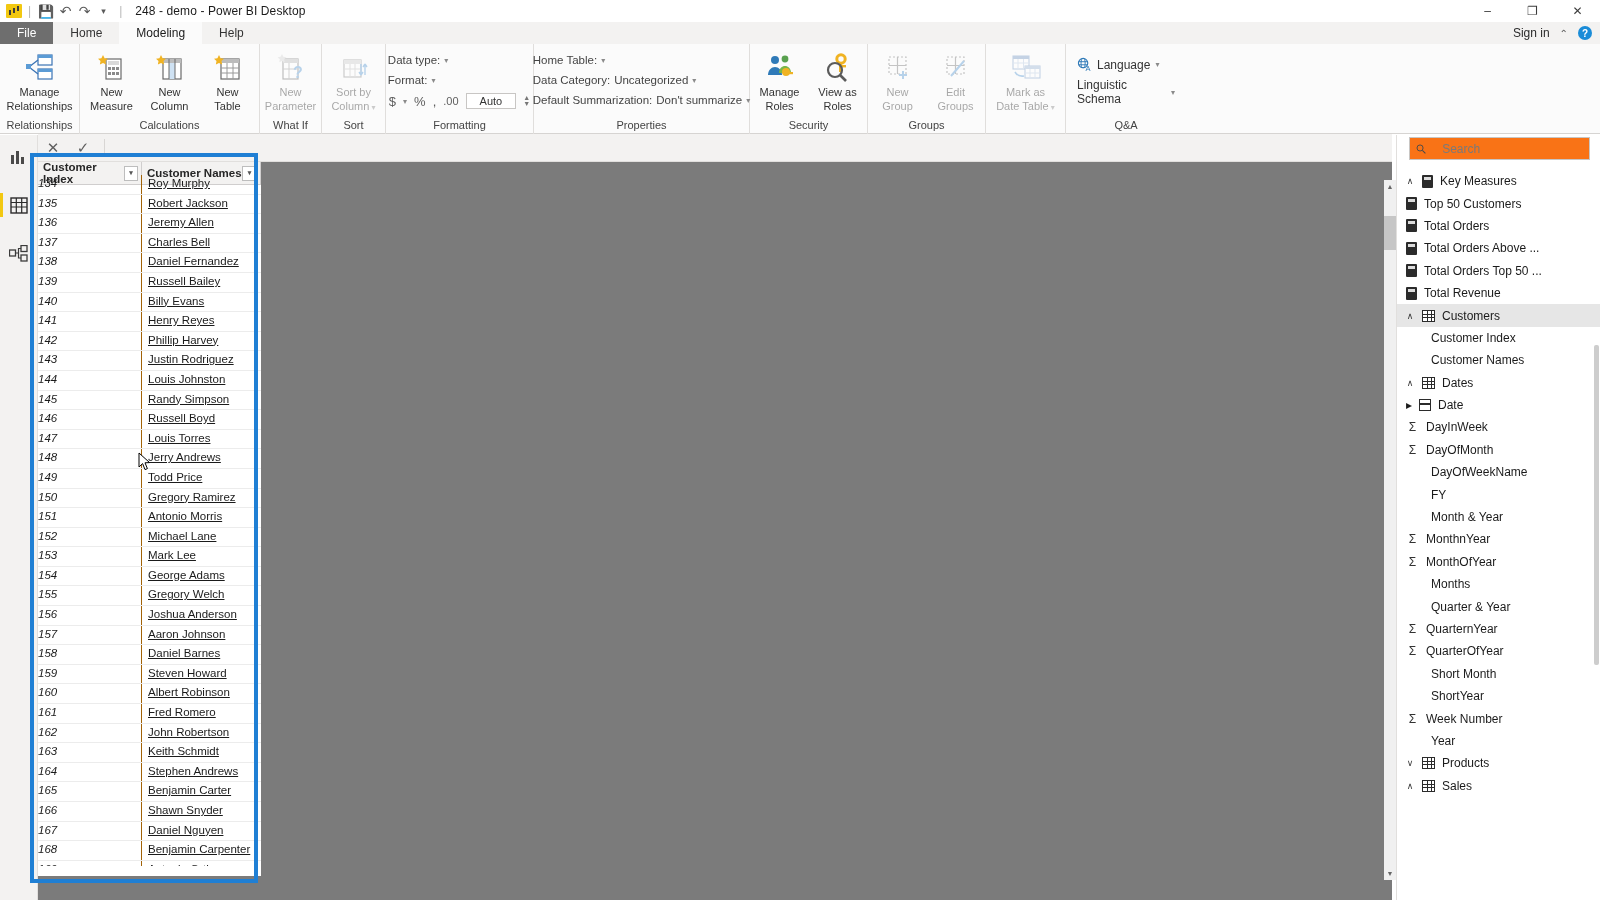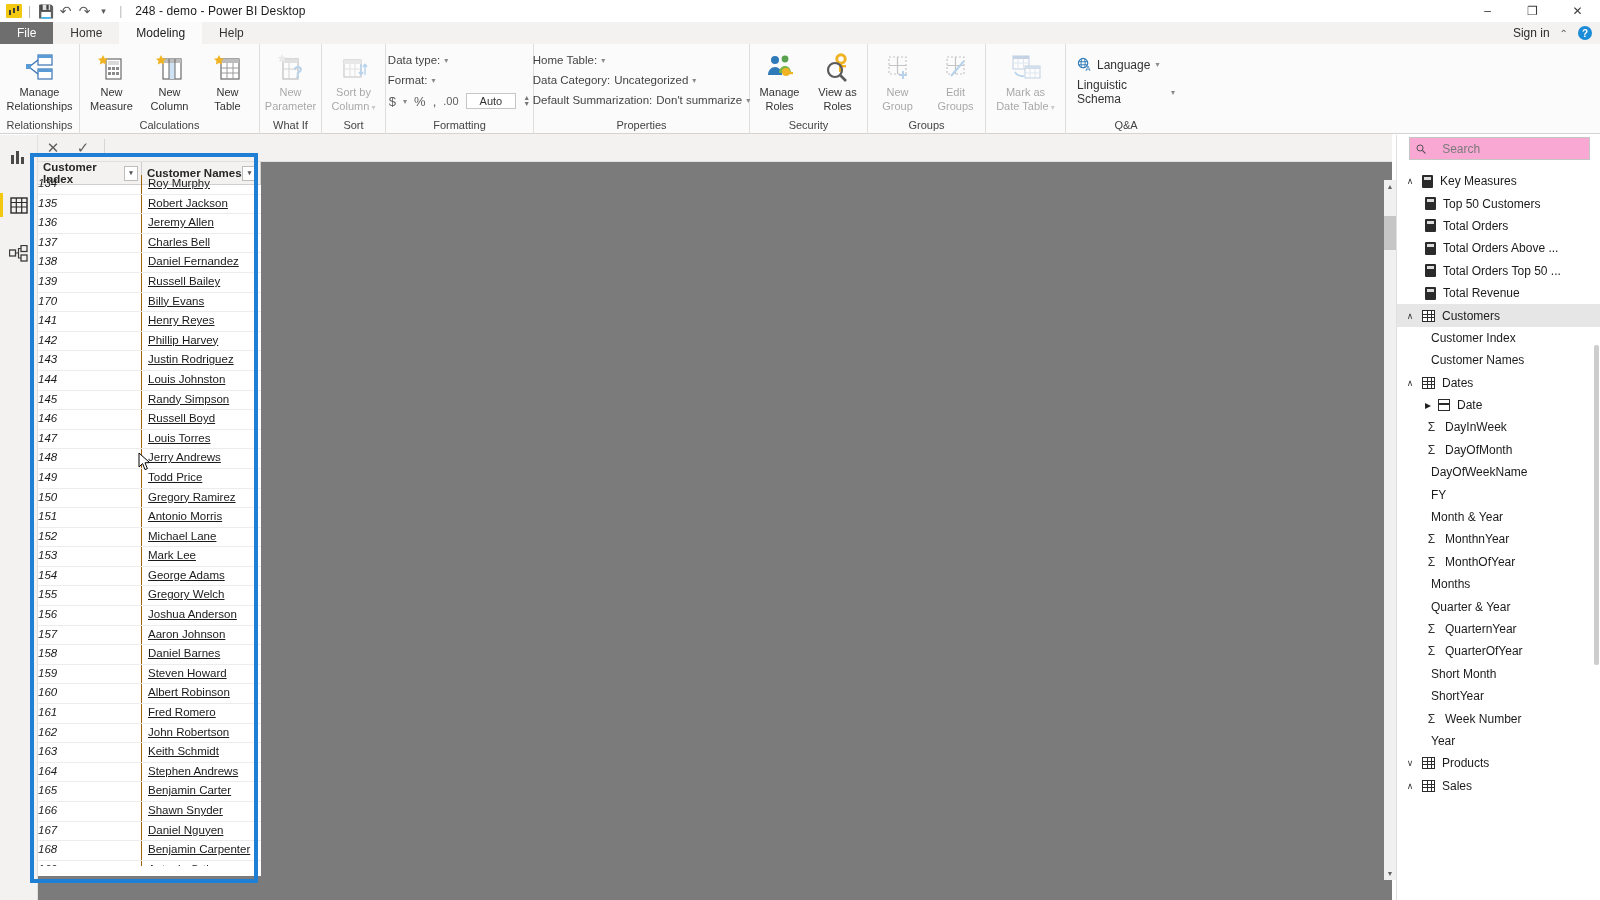--- a/index.html
+++ b/index.html
@@ -211,39 +211,39 @@
   }
   .fhdr {
     display: flex; align-items: center; justify-content: space-between;
     padding: 9px 12px 6px 14px;
   }
   .fhdr .t { font-size: 15px; color: #1b1b1b; }
   .fhdr .chev { font-size: 13px; color: #4a4a4a; }
   .srchwrap { padding: 2px 10px 8px 12px; }
   .srch {
     display: flex; align-items: center; gap: 16px;
-    border: 1px solid #c8c6c4; background: #f9a8d4; height: 23px;
+    border: 1px solid #c8c6c4; background: #f97316; height: 23px;
     padding: 0 6px;
   }
   .srch input {
     border: none; outline: none; font-size: 12px; color: #444;
     font-family: "Liberation Sans", sans-serif; width: 100%; background: transparent;
   }
   .srch input::placeholder { color: #7a7a7a; }
   .ftree { padding-top: 2px; height: 700px; overflow: hidden; position: relative; }
   .tnode {
     display: flex; align-items: center; gap: 7px; height: 22.4px;
     padding-left: 8px; font-size: 12px; color: #1b1b1b;
   }
   .tnode.tbl { padding-left: 8px; }
   .tnode.tbl.sel { background: #e6e6e6; }
   .tnode .exp { font-size: 9px; color: #3b3b3b; width: 10px; text-align: center; }
   .leaf {
     display: flex; align-items: center; gap: 7px; height: 22.4px;
-    padding-left: 28px; font-size: 12px; color: #1b1b1b;
+    padding-left: 9px; font-size: 12px; color: #1b1b1b;
   }
   .leaf.ind { padding-left: 34px; }
   .sig { font-size: 12px; color: #333; width: 13px; text-align: center; }
   .measicon {
     width: 11px; height: 13px; background: #2b2b2b; border-radius: 1px;
     position: relative; flex: 0 0 auto;
   }
   .measicon::after {
     content: ""; position: absolute; left: 2px; top: 2px;
     width: 7px; height: 3px; background: #dcdcdc;
@@ -625,21 +625,21 @@
         </div>
         <div class="grow">
           <div class="gc1">138</div>
           <div class="gc2">Daniel Fernandez</div>
         </div>
         <div class="grow">
           <div class="gc1">139</div>
           <div class="gc2">Russell Bailey</div>
         </div>
         <div class="grow">
-          <div class="gc1">170</div>
+          <div class="gc1">140</div>
           <div class="gc2">Billy Evans</div>
         </div>
         <div class="grow">
           <div class="gc1">141</div>
           <div class="gc2">Henry Reyes</div>
         </div>
         <div class="grow">
           <div class="gc1">142</div>
           <div class="gc2">Phillip Harvey</div>
         </div>

